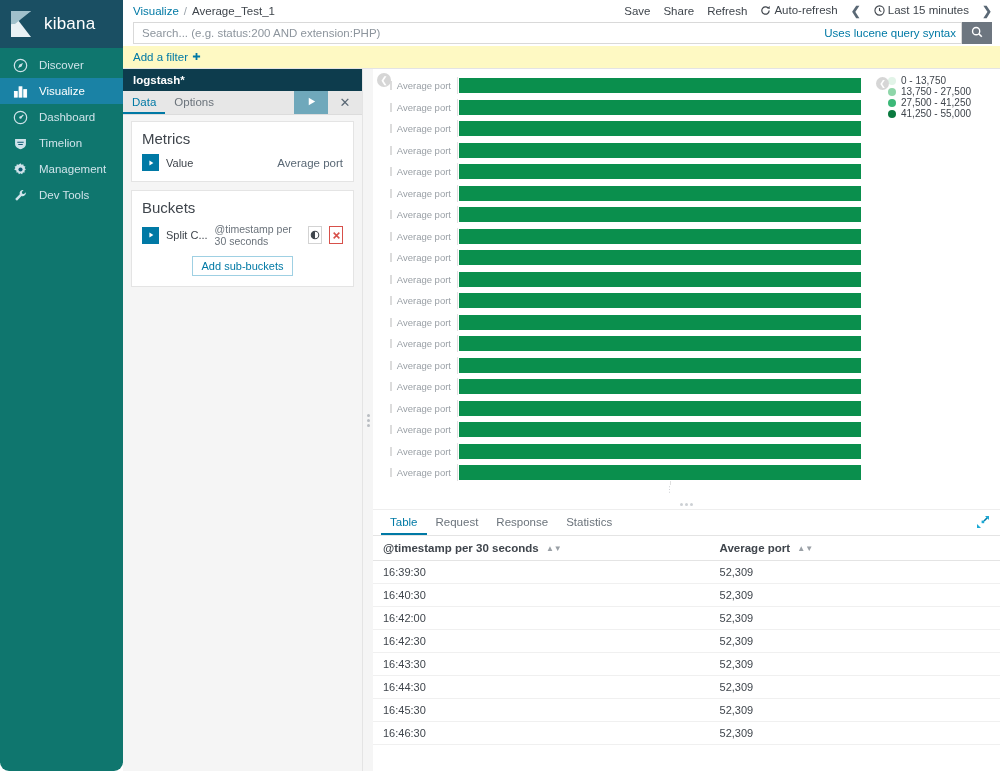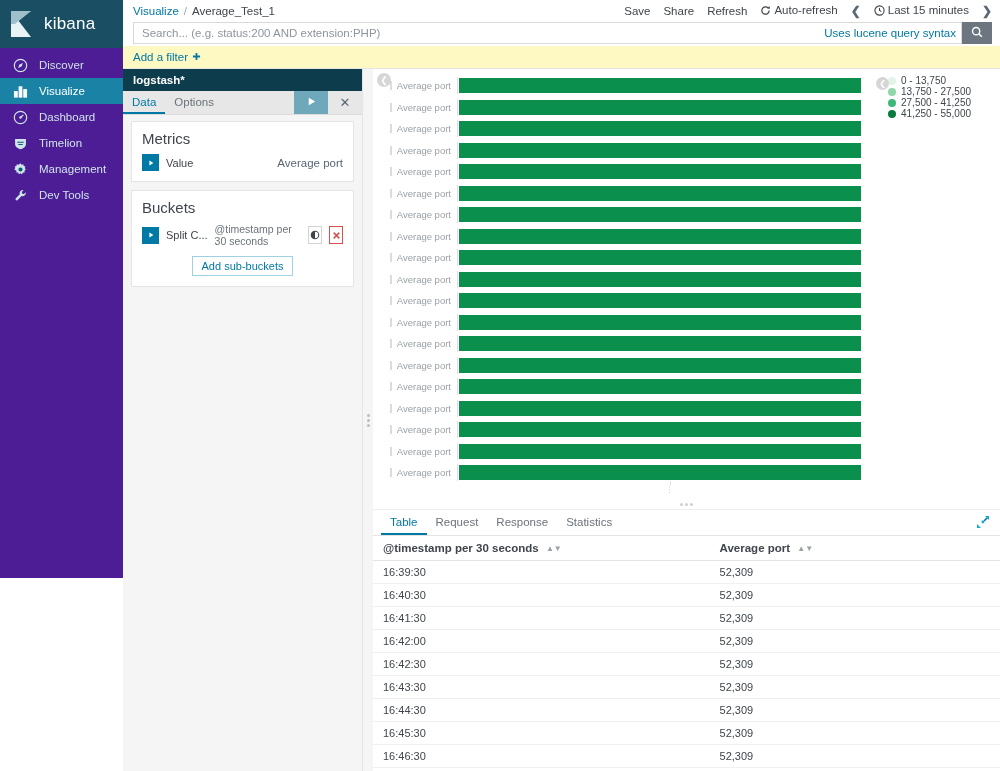--- a/index.html
+++ b/index.html
@@ -8,24 +8,25 @@
     font-family: "Liberation Sans", sans-serif;
     font-size: 12px;
     color: #3f454c;
     background: #ffffff;
     overflow: hidden;
   }
   .app { display: flex; width: 1000px; height: 771px; }
 
   
   .sidebar {
-    width: 123px; height: 578px;
-    background: #4c1d95;
+    width: 123px; height: 771px;
+    background: #0f766e;
     flex: 0 0 123px;
     position: relative;
+    border-radius: 9px;
   }
   .brand {
     height: 48px; display: flex; align-items: center;
     padding-left: 9px; gap: 9px;
     background: #1a4f63;
   }
   .brand-logo { width: 26px; height: 28px; flex: 0 0 26px; }
   .brand-name {
     color: #ffffff; font-size: 17px; letter-spacing: .2px;
   }
@@ -702,24 +703,20 @@
                 </th>
               </tr>
             </thead>
             <tbody id="table-body">
                 <tr>
                   <td>16:39:30</td>
                   <td>52,309</td>
                 </tr>
                 <tr>
                   <td>16:40:30</td>
-                  <td>52,309</td>
-                </tr>
-                <tr>
-                  <td>16:41:30</td>
                   <td>52,309</td>
                 </tr>
                 <tr>
                   <td>16:42:00</td>
                   <td>52,309</td>
                 </tr>
                 <tr>
                   <td>16:42:30</td>
                   <td>52,309</td>
                 </tr>

